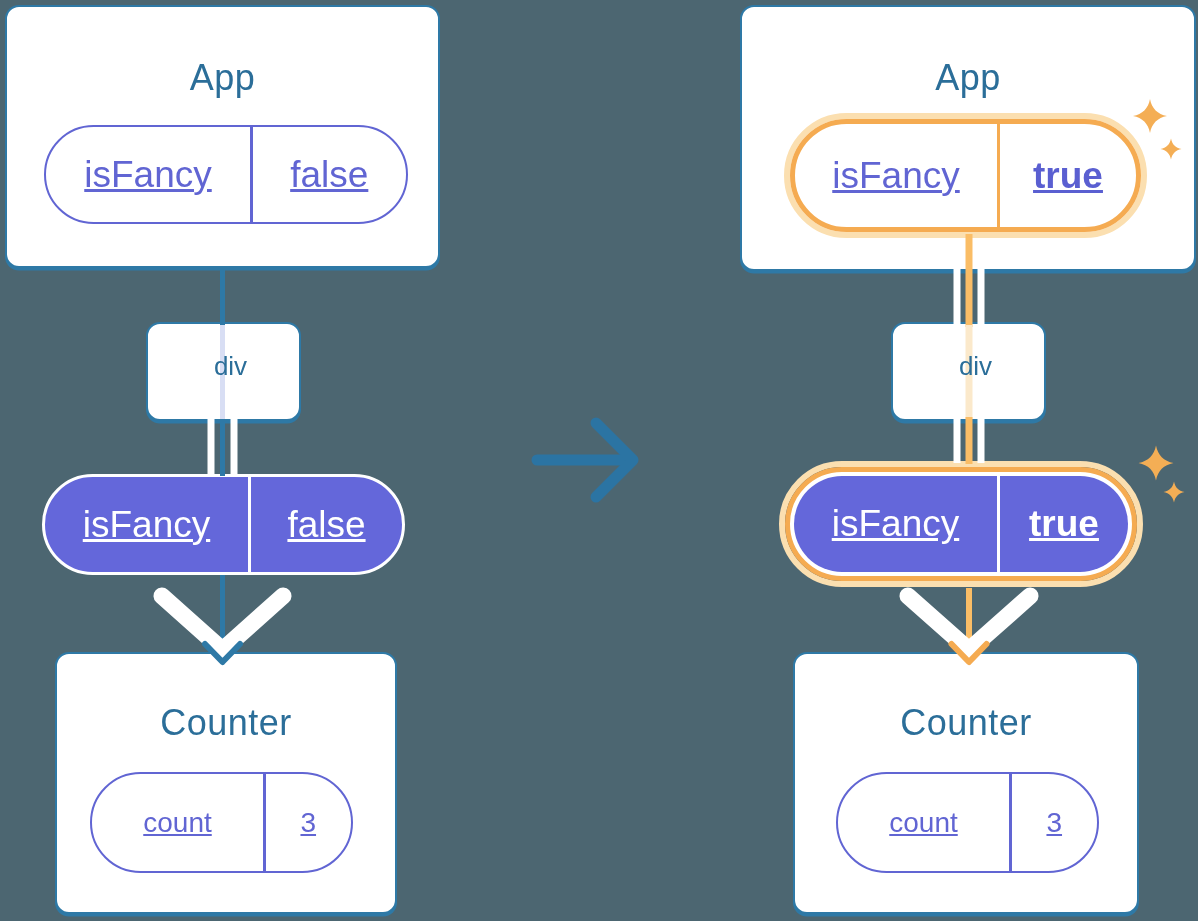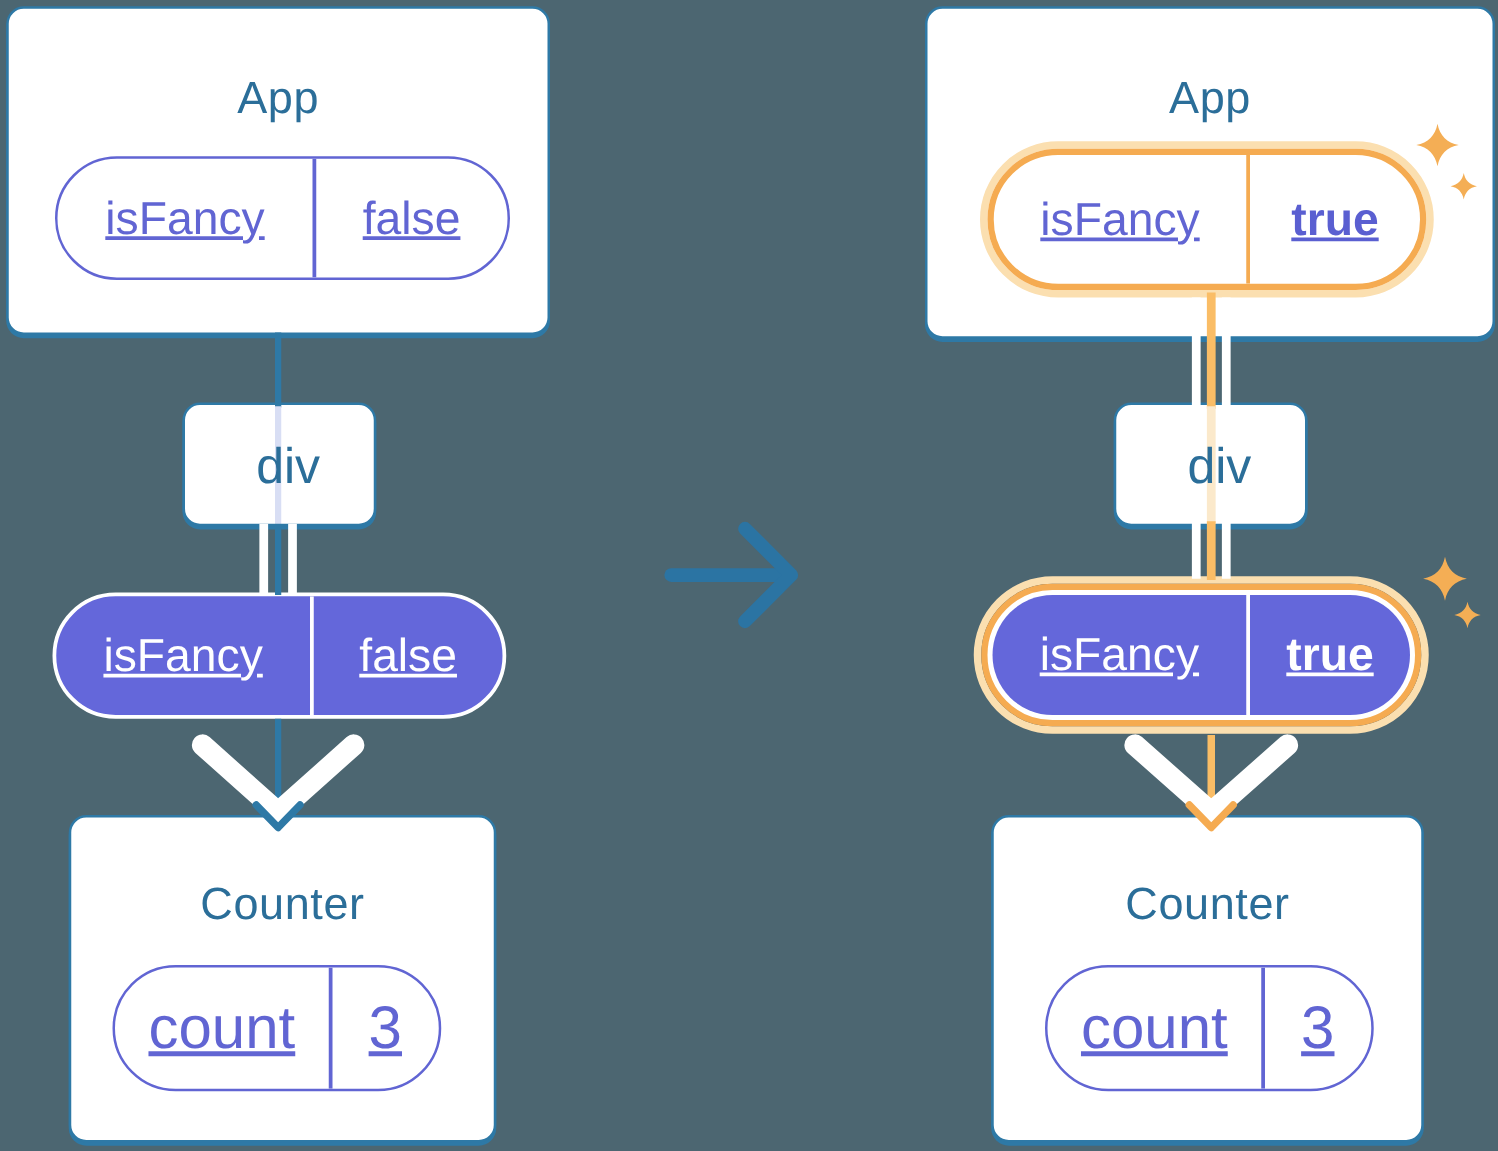--- a/index.html
+++ b/index.html
@@ -27,30 +27,30 @@
     border:2.5px solid var(--blue);border-radius:14px;
     box-shadow:0 2.5px 0 0 var(--blue);
     box-sizing:border-box;
   }
   .title{
     position:absolute;left:0;right:0;margin:0;text-align:center;
     color:var(--title);font-size:36px;font-weight:500;letter-spacing:.5px;
   }
   .box-label{
     position:absolute;left:14px;right:0;text-align:center;
-    color:var(--title);font-size:40px;font-weight:500;z-index:10;
+    color:var(--title);font-size:26px;font-weight:500;z-index:10;
   }
   .pill{
     position:absolute;display:flex;align-items:stretch;box-sizing:border-box;
     border-radius:60px;overflow:hidden;
   }
   .outline-pill{background:var(--white);border:2.5px solid var(--purple);}
   .solid-pill{background:var(--purple-fill);border:3px solid var(--white);}
   .cell{display:flex;align-items:center;justify-content:center;font-size:37px;text-decoration:underline;}
-  .cell.small{font-size:48px;}
+  .cell.small{font-size:28px;}
   .grow{flex:1;}
   .vdiv{width:2.5px;flex:none;}
   .vdiv.purple{background:var(--purple);}
   .vdiv.white{background:var(--white);width:3px;}
   .vdiv.orange{background:var(--orange);width:3px;}
   .ptext{color:var(--purple);}
   .ptext-bold{color:var(--purple-bold);font-weight:bold;}
   .wtext{color:var(--white);}
   .wtext-bold{color:var(--white);font-weight:bold;}
   

